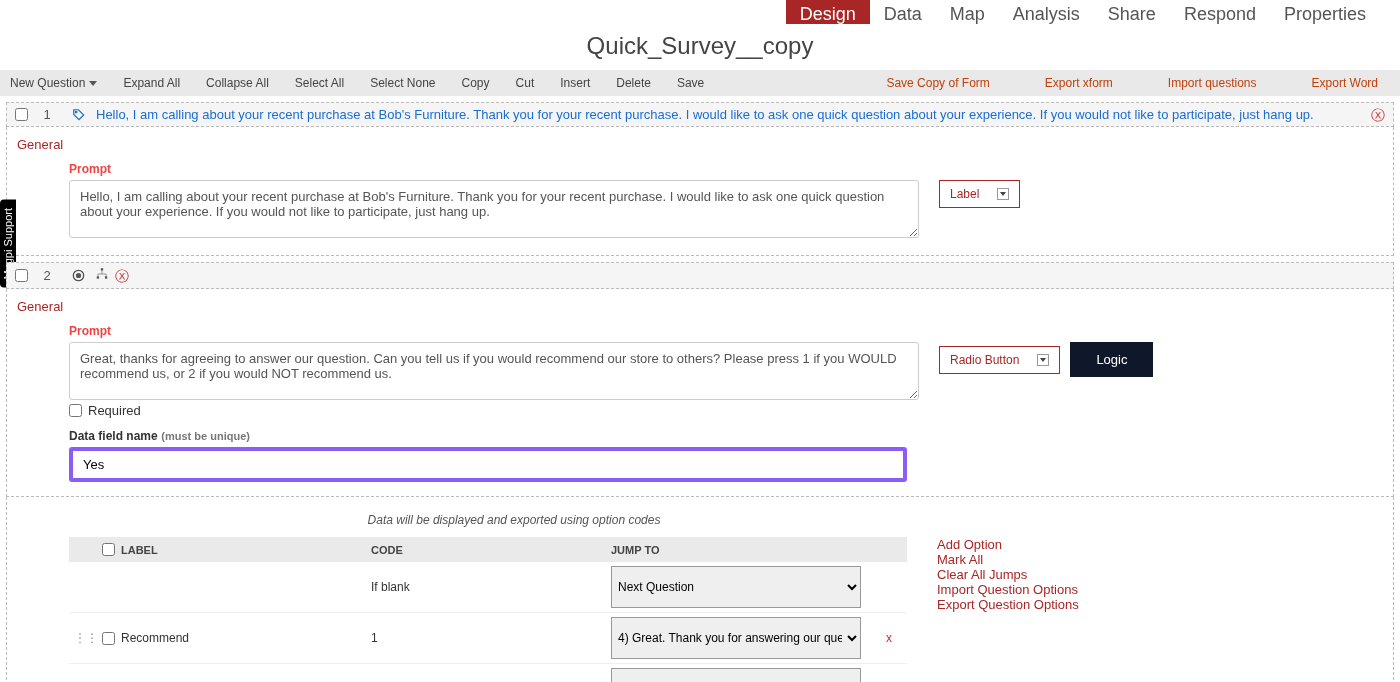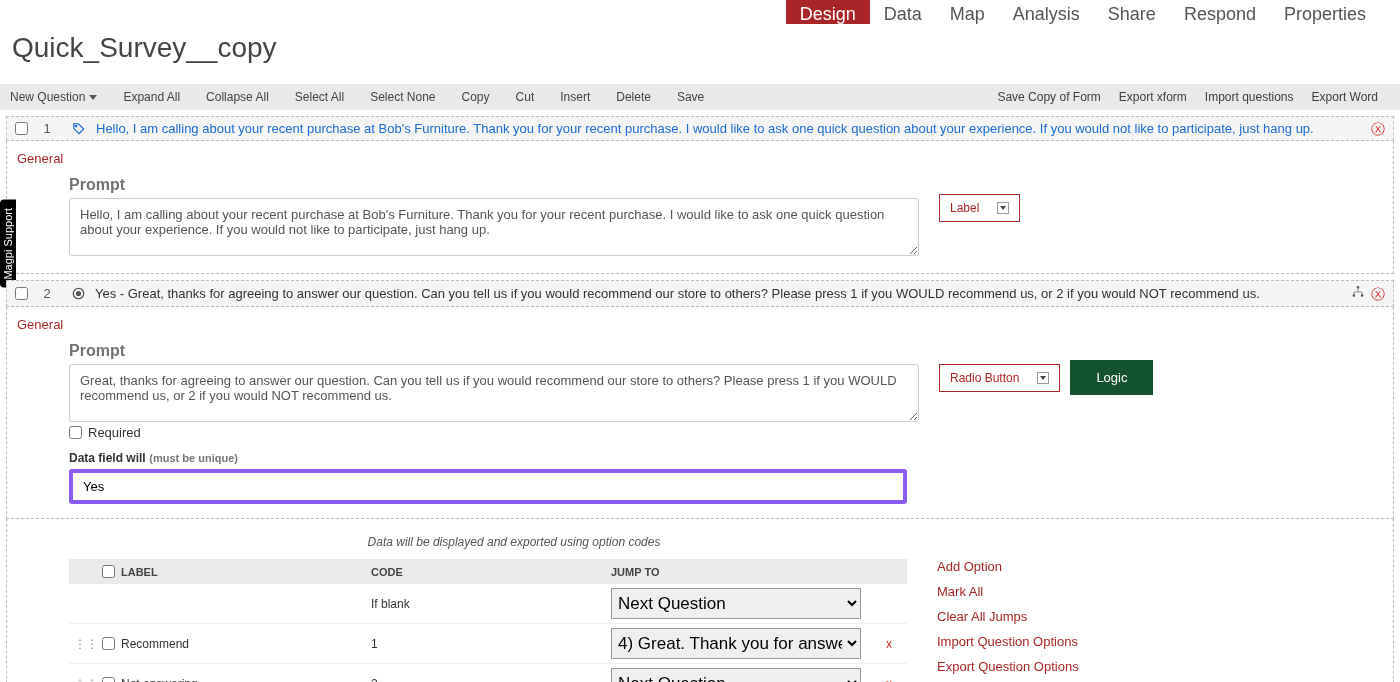--- a/index.html
+++ b/index.html
@@ -4,28 +4,28 @@
 <style>
   * { box-sizing: border-box; margin: 0; padding: 0; }
   body { font-family: "Segoe UI", Arial, sans-serif; width: 1400px; height: 682px; background: #fff; color: #333; font-size: 13px; position: relative; }
 
   
   .topnav { display: flex; justify-content: flex-end; align-items: stretch; height: 24px; padding-right: 20px; }
   .topnav .tab { padding: 4px 14px; font-size: 18px; color: #555; cursor: pointer; }
   .topnav .tab.active { background: #a92626; color: #fff; }
 
   
-  .page-title { font-size: 28px; font-weight: 400; color: #444; padding: 8px 12px 20px; }
+  .page-title { font-size: 24px; font-weight: 400; color: #444; padding: 8px 12px 10px; text-align: center; }
 
   
   .toolbar { background: #e9e9e9; display: flex; align-items: center; padding: 6px 10px; font-size: 12px; }
   .toolbar .tb-left { display: flex; gap: 26px; }
   .toolbar .tb-right { margin-left: auto; display: flex; gap: 18px; padding-right: 12px; }
   .toolbar a { color: #444; text-decoration: none; cursor: pointer; }
-  .toolbar .link-red { color: #404040; }
+  .toolbar .link-red { color: #c2410c; margin-left: 37px; }
   .tb-caret { display: inline-block; margin-left: 4px; border-left: 4px solid transparent; border-right: 4px solid transparent; border-top: 5px solid #555; vertical-align: middle; }
 
   .canvas { padding: 6px 6px 0; }
 
   
   .q-head { border: 1px dashed #bbb; background: #f5f5f5; display: flex; align-items: center; padding: 4px 8px; position: relative; }
   .q-head input[type=checkbox] { margin-right: 10px; }
   .q-num { width: 18px; text-align: center; color: #555; margin-right: 16px; }
   .q-icon { margin-right: 10px; color: #666; display: inline-flex; align-items: center; }
   .q-text { flex: 1; font-size: 13px; }
@@ -34,49 +34,49 @@
   .q-actions { display: flex; gap: 6px; align-items: center; }
   .q-actions .del { color: #cc3030; cursor: pointer; font-size: 14px; line-height: 1; }
   .q-actions .tree { color: #555; }
 
   
   .sect { border: 1px dashed #bbb; border-top: none; padding: 8px 10px 14px; }
   .sect-head { color: #a92626; font-size: 13px; margin: 2px 0 10px; }
 
   .prompt-block { display: flex; align-items: flex-start; gap: 20px; padding-left: 52px; }
   .prompt-left { flex: 0 0 850px; }
-  .prompt-left label { font-size: 16px; font-weight: 600; color: #737373; display: block; margin-bottom: 4px; }
+  .prompt-left label { font-size: 12px; font-weight: 600; color: #ef4444; display: block; margin-bottom: 4px; }
   textarea.prompt-ta { width: 100%; height: 58px; border: 1px solid #ccc; border-radius: 3px; padding: 8px 10px; font-family: inherit; font-size: 13px; color: #555; resize: both; }
   .prompt-right { display: flex; align-items: center; gap: 10px; padding-top: 18px; }
   .type-select { border: 1px solid #a92626; color: #a92626; padding: 6px 10px; display: inline-flex; align-items: center; gap: 18px; font-size: 12px; cursor: pointer; position: relative; }
   .type-select .dd { border: 1px solid #999; width: 12px; height: 12px; display: inline-flex; align-items: center; justify-content: center; }
   .type-select .dd::after { content: ""; border-left: 3px solid transparent; border-right: 3px solid transparent; border-top: 4px solid #444; }
-  .logic-btn { background: #14532d; color: #fff; padding: 10px 26px; border: none; font-size: 13px; cursor: pointer; }
+  .logic-btn { background: #0f172a; color: #fff; padding: 10px 26px; border: none; font-size: 13px; cursor: pointer; }
 
   .req-row { padding-left: 52px; font-size: 13px; display: flex; align-items: center; gap: 6px; }
   .field-row { padding-left: 52px; margin-top: 10px; }
   .field-row .lab { font-size: 12px; font-weight: 600; }
   .field-row .hint { font-size: 11px; color: #777; font-weight: 700; }
   .field-row input[type=text] { width: 838px; border: 4px solid #8b5cf6; border-radius: 3px; padding: 6px 10px; font-size: 13px; margin-top: 4px; }
 
   
   .resp-sect { border: 1px dashed #bbb; border-top: none; padding: 8px 10px 4px; }
   .resp-note { text-align: center; font-size: 12px; color: #555; padding: 8px 0 10px; width: 890px; margin-left: 52px; font-style: italic; }
   .opts-wrap { display: flex; align-items: flex-start; gap: 30px; padding-left: 52px; }
   .opts-table { width: 838px; }
   .opts-table .hdr { background: #eaeaea; display: flex; align-items: center; padding: 6px 8px; font-size: 11px; font-weight: 600; color: #444; }
   .opts-table .row { display: flex; align-items: center; padding: 4px 8px; border-bottom: 1px solid #eee; font-size: 12px; }
   .col-handle { width: 18px; display: flex; justify-content: center; color: #888; cursor: grab; }
   .col-ck { width: 26px; display: flex; justify-content: center; }
   .col-label { flex: 0 0 250px; }
   .col-code { flex: 0 0 240px; }
   .col-jump { flex: 1; }
   .col-x { width: 20px; color: #cc3030; text-align: center; cursor: pointer; }
-  .jump-sel { width: 250px; border: 1px solid #999; font-size: 17px; padding: 4px 2px; }
-  .opt-links { display: flex; flex-direction: column; gap: 10px; font-size: 13px; }
+  .jump-sel { width: 250px; border: 1px solid #999; font-size: 12px; padding: 12px 2px; }
+  .opt-links { display: flex; flex-direction: column; gap: 0; font-size: 13px; }
   .opt-links a { color: #a92626; text-decoration: none; cursor: pointer; }
 
   
   .support-tab { position: absolute; left: 0; top: 200px; background: #000; color: #fff; writing-mode: vertical-rl; transform: rotate(180deg); padding: 8px 2px; font-size: 11px; border-radius: 0 4px 4px 0; cursor: pointer; }
 </style>
 </head>
 <body>
 
 <div class="support-tab">Magpi Support</div>
 
@@ -148,21 +148,20 @@
 
   <div class="q-head" style="margin-top:6px">
     <input type="checkbox" style="">
     <div class="q-num">2</div>
     <span class="q-icon">
       <svg width="13" height="13" viewBox="0 0 20 20">
           <circle cx="10" cy="10" r="8" fill="none" stroke="#555" stroke-width="2"></circle>
           <circle cx="10" cy="10" r="4" fill="#555"></circle>
         </svg>
     </span>
-    <div class="q-text dark">Yes - Great, thanks for agreeing to answer our question. Can you tell us if you would recommend our store to others? Please press 1 if you WOULD recommend us, or 2 if you would NOT recommend us.</div>
     <div class="q-actions">
       <span class="tree">
         <svg width="14" height="14" viewBox="0 0 24 24" fill="#555">
             <rect x="10" y="2" width="4" height="4"></rect>
             <rect x="3" y="16" width="4" height="4"></rect>
             <rect x="17" y="16" width="4" height="4"></rect>
             <path d="M12 6v6M12 12H5v4M12 12h7v4" stroke="#555" fill="none"></path>
           </svg>
       </span>
       <span class="del">ⓧ</span>
@@ -182,21 +181,21 @@
           <span class="dd"></span>
         </div>
         <button class="logic-btn">Logic</button>
       </div>
     </div>
     <div class="req-row">
       <input type="checkbox" style="">
       <span>Required</span>
     </div>
     <div class="field-row">
-      <span class="lab">Data field will</span>
+      <span class="lab">Data field name</span>
       <span class="hint">(must be unique)</span><br>
       <input type="text" value="Yes" style="">
     </div>
   </div>
 
   <div class="resp-sect">
     <div class="resp-note">Data will be displayed and exported using option codes</div>
     <div class="opts-wrap">
       <div class="opts-table">
         <div class="hdr">

